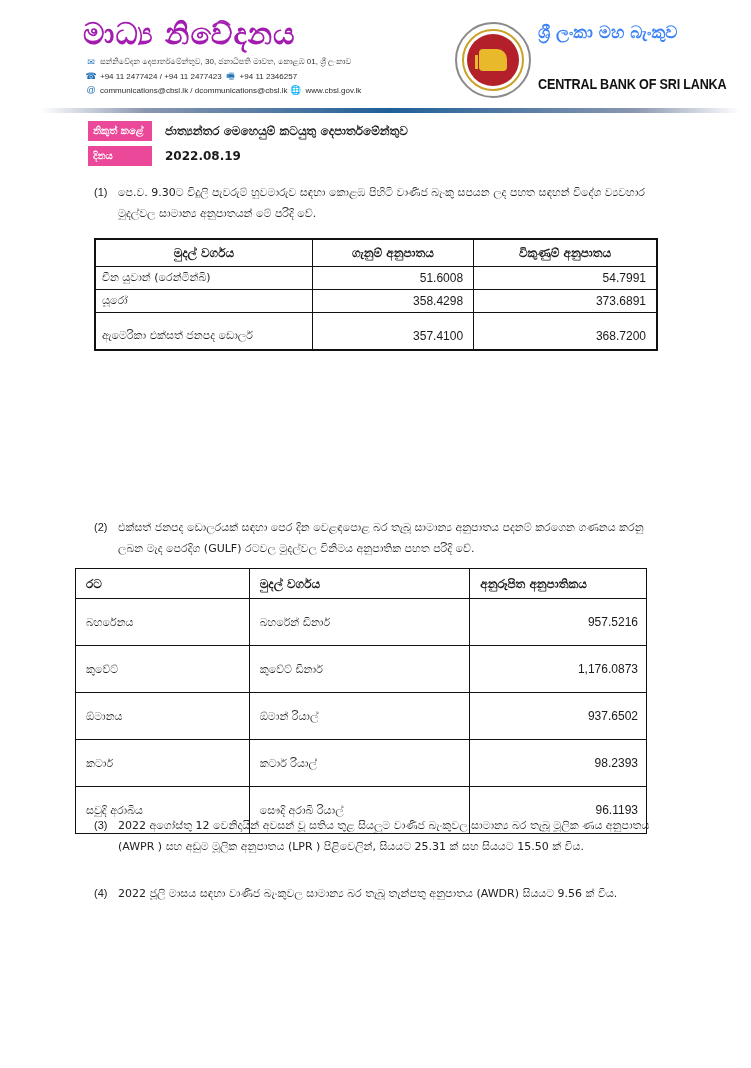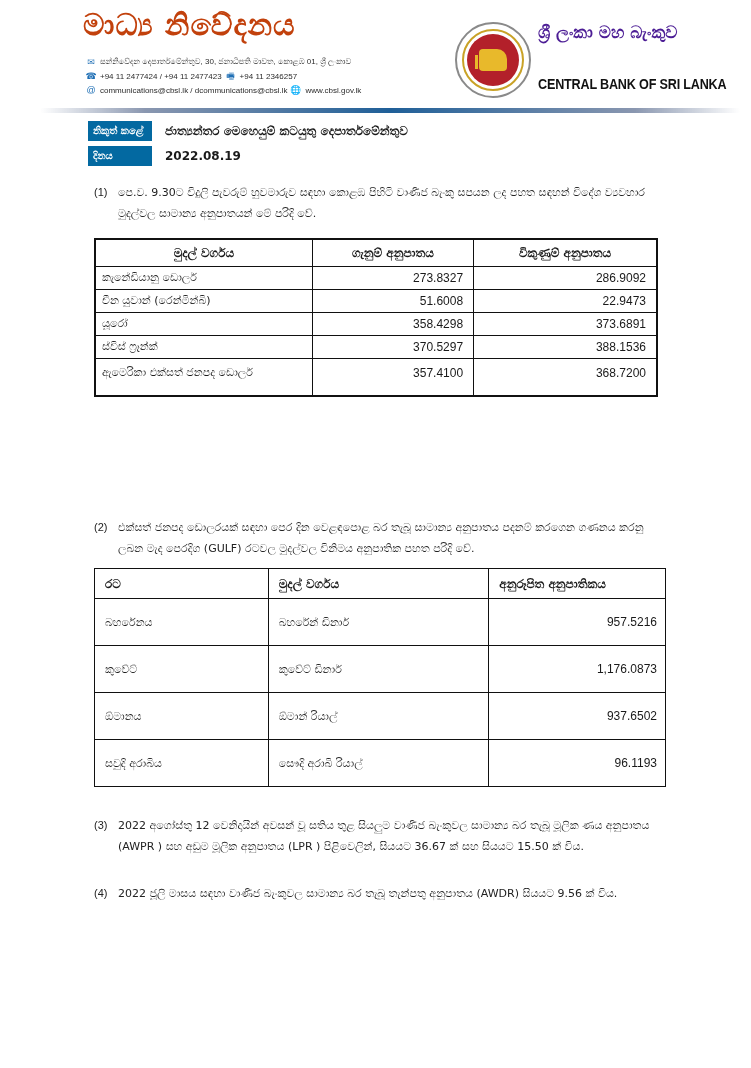--- a/index.html
+++ b/index.html
@@ -1,51 +1,51 @@
 <!DOCTYPE html>
 <html><head>
 <meta charset="utf-8">
 <style>
   * { box-sizing: border-box; margin: 0; padding: 0; }
   html, body { width: 751px; height: 1068px; background: #ffffff; overflow: hidden; }
   body { position: relative; font-family: "DejaVu Sans", sans-serif; color: #1a1a1a; }
 
   
   .header { position: absolute; left: 0; top: 0; width: 751px; height: 110px; }
-  .mast-title { position: absolute; left: 83px; top: 7px; font-size: 30px; font-weight: bold;
-    color: #c2410c; letter-spacing: 1px; font-family: "DejaVu Sans", sans-serif; }
+  .mast-title { position: absolute; left: 83px; top: 16px; font-size: 30px; font-weight: bold;
+    color: #a21caf; letter-spacing: 1px; font-family: "DejaVu Sans", sans-serif; }
   .contact-line { position: absolute; left: 86px; font-size: 8px; color: #2b2b2b;
     font-family: "Liberation Sans", sans-serif; display: flex; align-items: center; gap: 4px; white-space: nowrap; }
   .contact-line .ic { display: inline-flex; width: 10px; height: 10px; align-items: center; justify-content: center;
     color: #1f6fb5; font-size: 9px; line-height: 1; }
   .cl1 { top: 57px; }
   .cl2 { top: 71px; }
   .cl3 { top: 85px; }
 
   .seal { position: absolute; left: 455px; top: 22px; width: 76px; height: 76px; border-radius: 50%;
     background: #fff; border: 2px solid #8a8a8a; display: flex; align-items: center; justify-content: center; }
   .seal-inner-ring { width: 62px; height: 62px; border-radius: 50%; border: 2px solid #c9a227;
     display: flex; align-items: center; justify-content: center; background: #fff; }
   .seal-core { width: 52px; height: 52px; border-radius: 50%; background: #b3202a;
     display: flex; align-items: center; justify-content: center; }
   .seal-lion { width: 28px; height: 22px; background: #e8b92b; border-radius: 4px 10px 4px 4px; position: relative; }
   .seal-lion::after { content: ""; position: absolute; left: -4px; top: 6px; width: 3px; height: 14px; background: #e8b92b; }
 
-  .bank-si { position: absolute; left: 538px; top: 22px; font-size: 17px; font-weight: bold; color: #4c1d95; }
+  .bank-si { position: absolute; left: 538px; top: 22px; font-size: 17px; font-weight: bold; color: #3b82f6; }
   .bank-ta { position: absolute; left: 538px; top: 48px; font-size: 15px; font-weight: bold; color: #111; }
   .bank-en { position: absolute; left: 538px; top: 76px; font-size: 14px; font-weight: bold; color: #111;
     font-family: "Liberation Sans", sans-serif; letter-spacing: -0.2px; transform: scaleX(0.9); transform-origin: left; }
 
   .header-rule { position: absolute; left: 40px; top: 108px; width: 700px; height: 5px;
     background: linear-gradient(90deg, rgba(140,150,170,0) 0%, #8a97b0 15%, #1f5f98 50%, #8a97b0 85%, rgba(140,150,170,0) 100%);
     border-radius: 3px; filter: blur(0.6px); }
 
   
   .meta-row { position: absolute; left: 88px; display: flex; align-items: center; }
-  .meta-label { width: 64px; height: 20px; background: #0369a1; color: #fff; font-size: 10px; font-weight: bold;
+  .meta-label { width: 64px; height: 20px; background: #ec4899; color: #fff; font-size: 10px; font-weight: bold;
     display: flex; align-items: center; padding-left: 5px; }
   .meta-value { margin-left: 13px; font-size: 12px; font-weight: bold; color: #1a1a1a; }
   .meta-1 { top: 121px; }
   .meta-2 { top: 146px; }
 
   
   .para { position: absolute; left: 94px; width: 575px; font-size: 11px; line-height: 21px; color: #222;
     display: flex; }
   .para .num { width: 24px; flex: none; font-family: "Liberation Sans", sans-serif; font-size: 11px; }
   .para .txt { flex: 1; }
@@ -54,26 +54,26 @@
   .p3 { top: 815px; }
   .p4 { top: 883px; }
 
   
   table { border-collapse: collapse; position: absolute; font-size: 11px; }
   td, th { border: 1.6px solid #111; padding: 0 6px; }
   .t1 { left: 94px; top: 238px; width: 564px; border: 2.5px solid #111; }
   .t1 th { height: 27px; font-size: 12px; font-weight: bold; text-align: center; }
   .t1 td { height: 23px; }
   .t1 td.num { text-align: right; font-family: "Liberation Sans", sans-serif; font-size: 12px; padding-right: 10px; }
-  .t1 tr.tall td { height: 38px; vertical-align: top; padding-top: 7px; }
+  .t1 tr.tall td { height: 38px; vertical-align: top; padding-top: 16px; }
   .t1 col.c1 { width: 218px; }
   .t1 col.c2 { width: 162px; }
   .t1 col.c3 { width: 184px; }
 
-  .t2 { left: 94px; top: 568px; width: 572px; border: 1.6px solid #111; }
+  .t2 { left: 75px; top: 568px; width: 572px; border: 1.6px solid #111; }
   .t2 th { height: 30px; font-size: 12px; font-weight: bold; text-align: left; padding-left: 10px; }
   .t2 td { height: 47px; padding-left: 10px; }
   .t2 td.num { text-align: right; font-family: "Liberation Sans", sans-serif; font-size: 12px; padding-right: 8px; }
   .t2 col.c1 { width: 174px; }
   .t2 col.c2 { width: 221px; }
   .t2 col.c3 { width: 177px; }
 </style>
 </head>
 <body>
 
@@ -133,38 +133,28 @@
     </colgroup>
   <thead>
     <tr>
       <th>මුදල් වර්ගය</th>
       <th>ගැනුම් අනුපාතය</th>
       <th>විකුණුම් අනුපාතය</th>
     </tr>
   </thead>
   <tbody>
     <tr>
-      <td>කැනේඩියානු ඩොලර්</td>
-      <td class="num">273.8327</td>
-      <td class="num">286.9092</td>
-    </tr>
-    <tr>
       <td>චීන යුවාන් (රෙන්මින්බි)</td>
       <td class="num">51.6008</td>
-      <td class="num">22.9473</td>
+      <td class="num">54.7991</td>
     </tr>
     <tr>
       <td>යූරෝ</td>
       <td class="num">358.4298</td>
       <td class="num">373.6891</td>
-    </tr>
-    <tr>
-      <td>ස්විස් ෆ්‍රෑන්ක්</td>
-      <td class="num">370.5297</td>
-      <td class="num">388.1536</td>
     </tr>
     <tr class="tall">
       <td>ඇමෙරිකා එක්සත් ජනපද ඩොලර්</td>
       <td class="num">357.4100</td>
       <td class="num">368.7200</td>
     </tr>
   </tbody>
 </table>
 
 <div class="para p2">
@@ -195,27 +185,32 @@
       <td>කුවේට්</td>
       <td>කුවේට් ඩිනාර්</td>
       <td class="num">1,176.0873</td>
     </tr>
     <tr>
       <td>ඕමානය</td>
       <td>ඕමාන් රියාල්</td>
       <td class="num">937.6502</td>
     </tr>
     <tr>
+      <td>කටාර්</td>
+      <td>කටාර් රියාල්</td>
+      <td class="num">98.2393</td>
+    </tr>
+    <tr>
       <td>සවුදි අරාබිය</td>
       <td>සෞදි අරාබි රියාල්</td>
       <td class="num">96.1193</td>
     </tr>
   </tbody>
 </table>
 
 <div class="para p3">
   <span class="num">(3)</span>
-  <span class="txt">2022 අගෝස්තු 12 වෙනිදායින් අවසන් වූ සතිය තුළ සියලුම වාණිජ බැංකුවල සාමාන්‍ය බර තැබූ මූලික ණය අනුපාතය (AWPR ) සහ අඩුම මූලික අනුපාතය (LPR ) පිළිවෙලින්, සියයට 36.67 ක් සහ සියයට 15.50 ක් විය.</span>
+  <span class="txt">2022 අගෝස්තු 12 වෙනිදායින් අවසන් වූ සතිය තුළ සියලුම වාණිජ බැංකුවල සාමාන්‍ය බර තැබූ මූලික ණය අනුපාතය (AWPR ) සහ අඩුම මූලික අනුපාතය (LPR ) පිළිවෙලින්, සියයට 25.31 ක් සහ සියයට 15.50 ක් විය.</span>
 </div>
 <div class="para p4">
   <span class="num">(4)</span>
   <span class="txt">2022 ජූලි මාසය සඳහා වාණිජ බැංකුවල සාමාන්‍ය බර තැබූ තැන්පතු අනුපාතය (AWDR) සියයට 9.56 ක් විය.</span>
 </div>
 
 </body></html>

